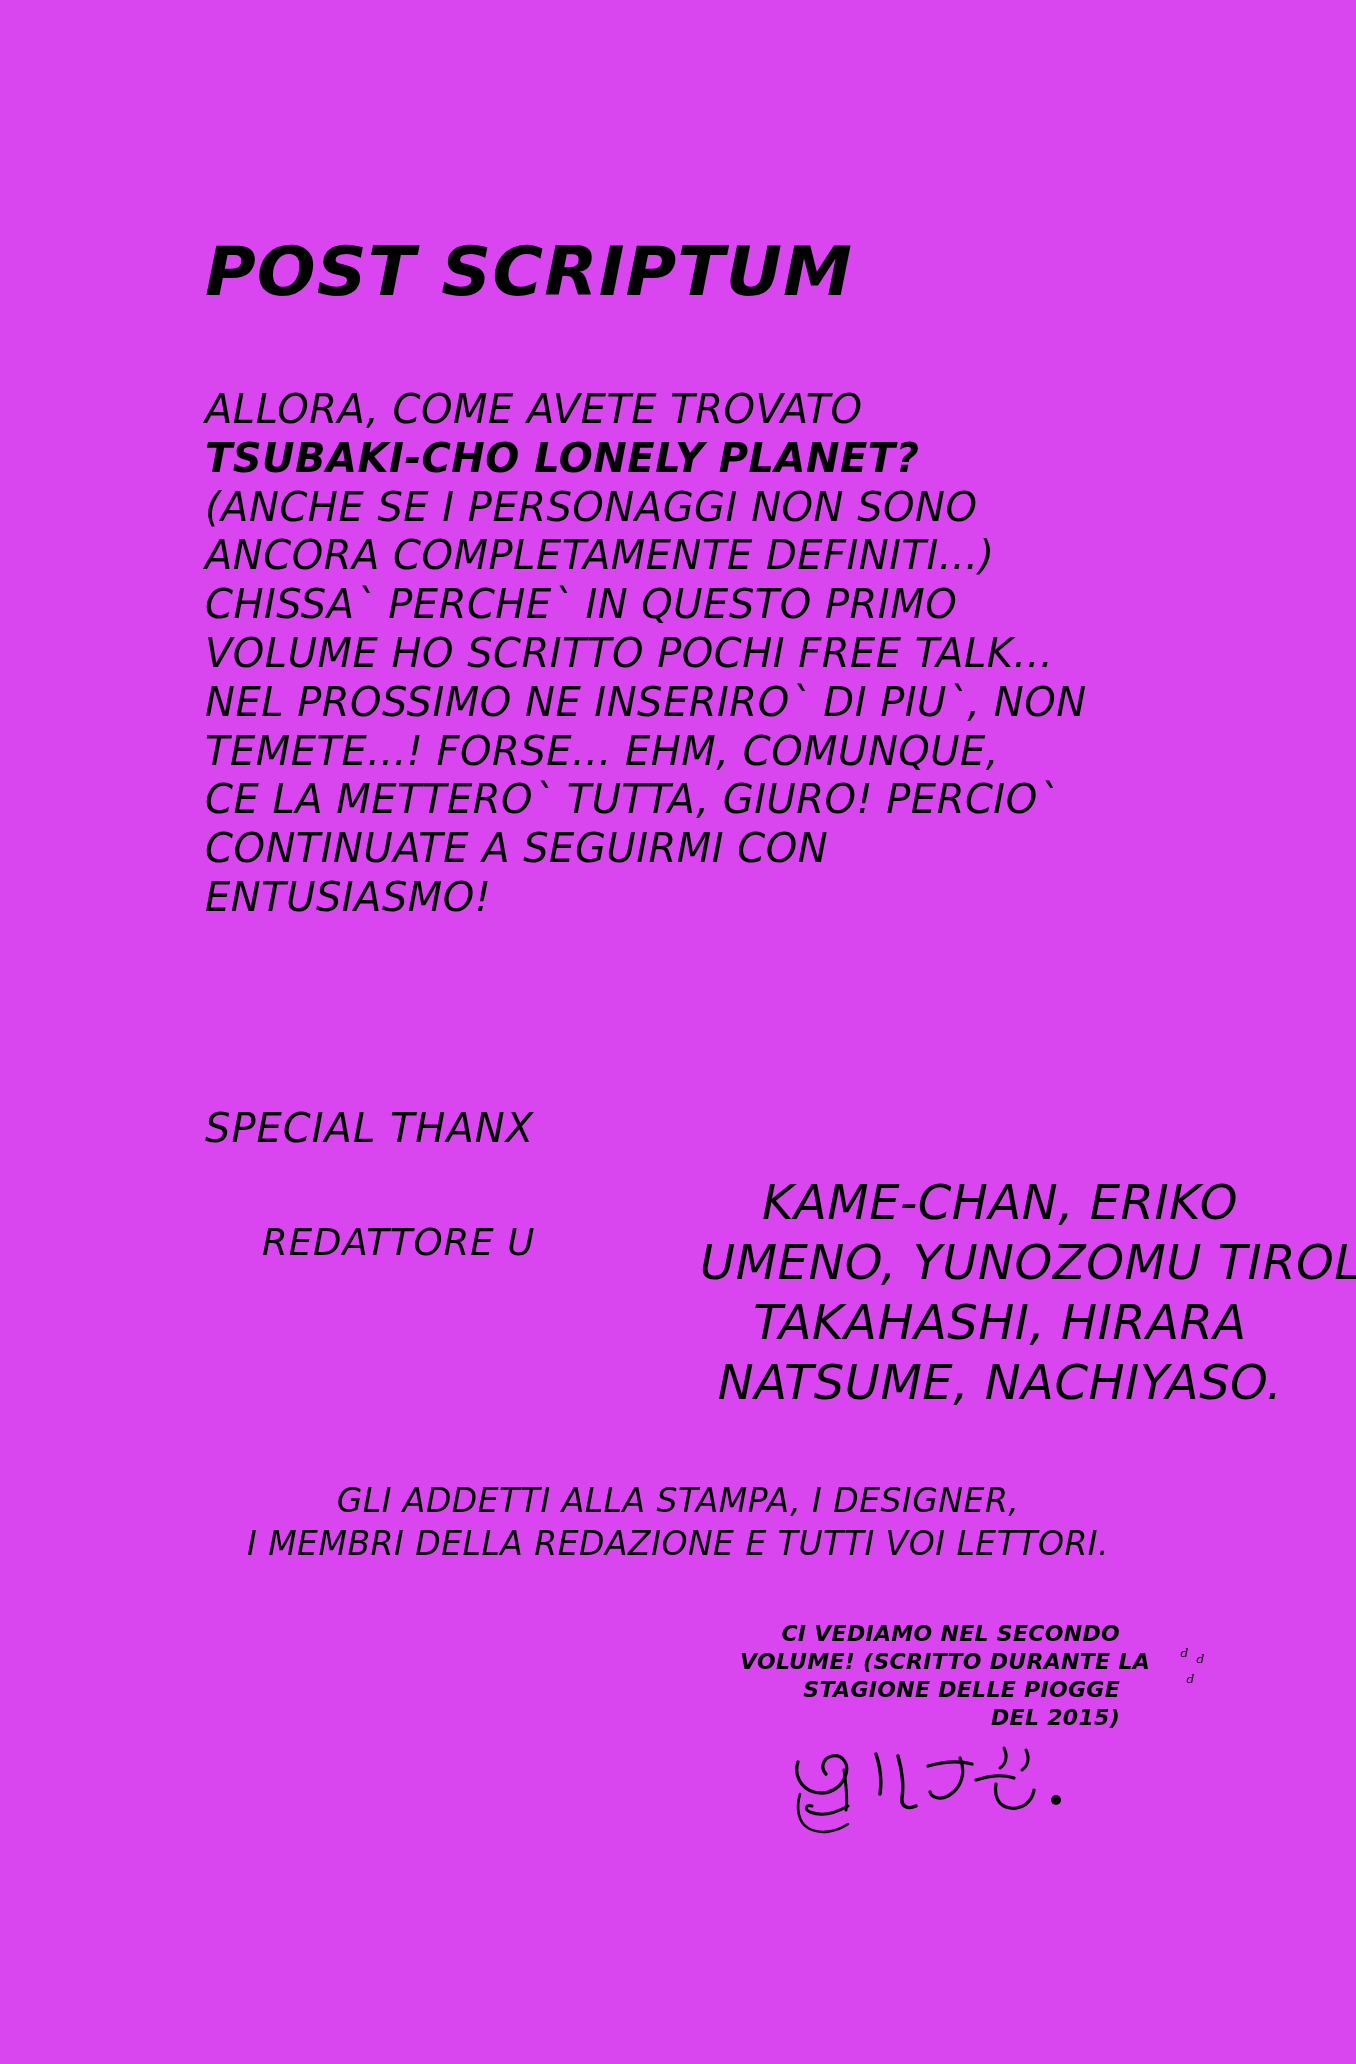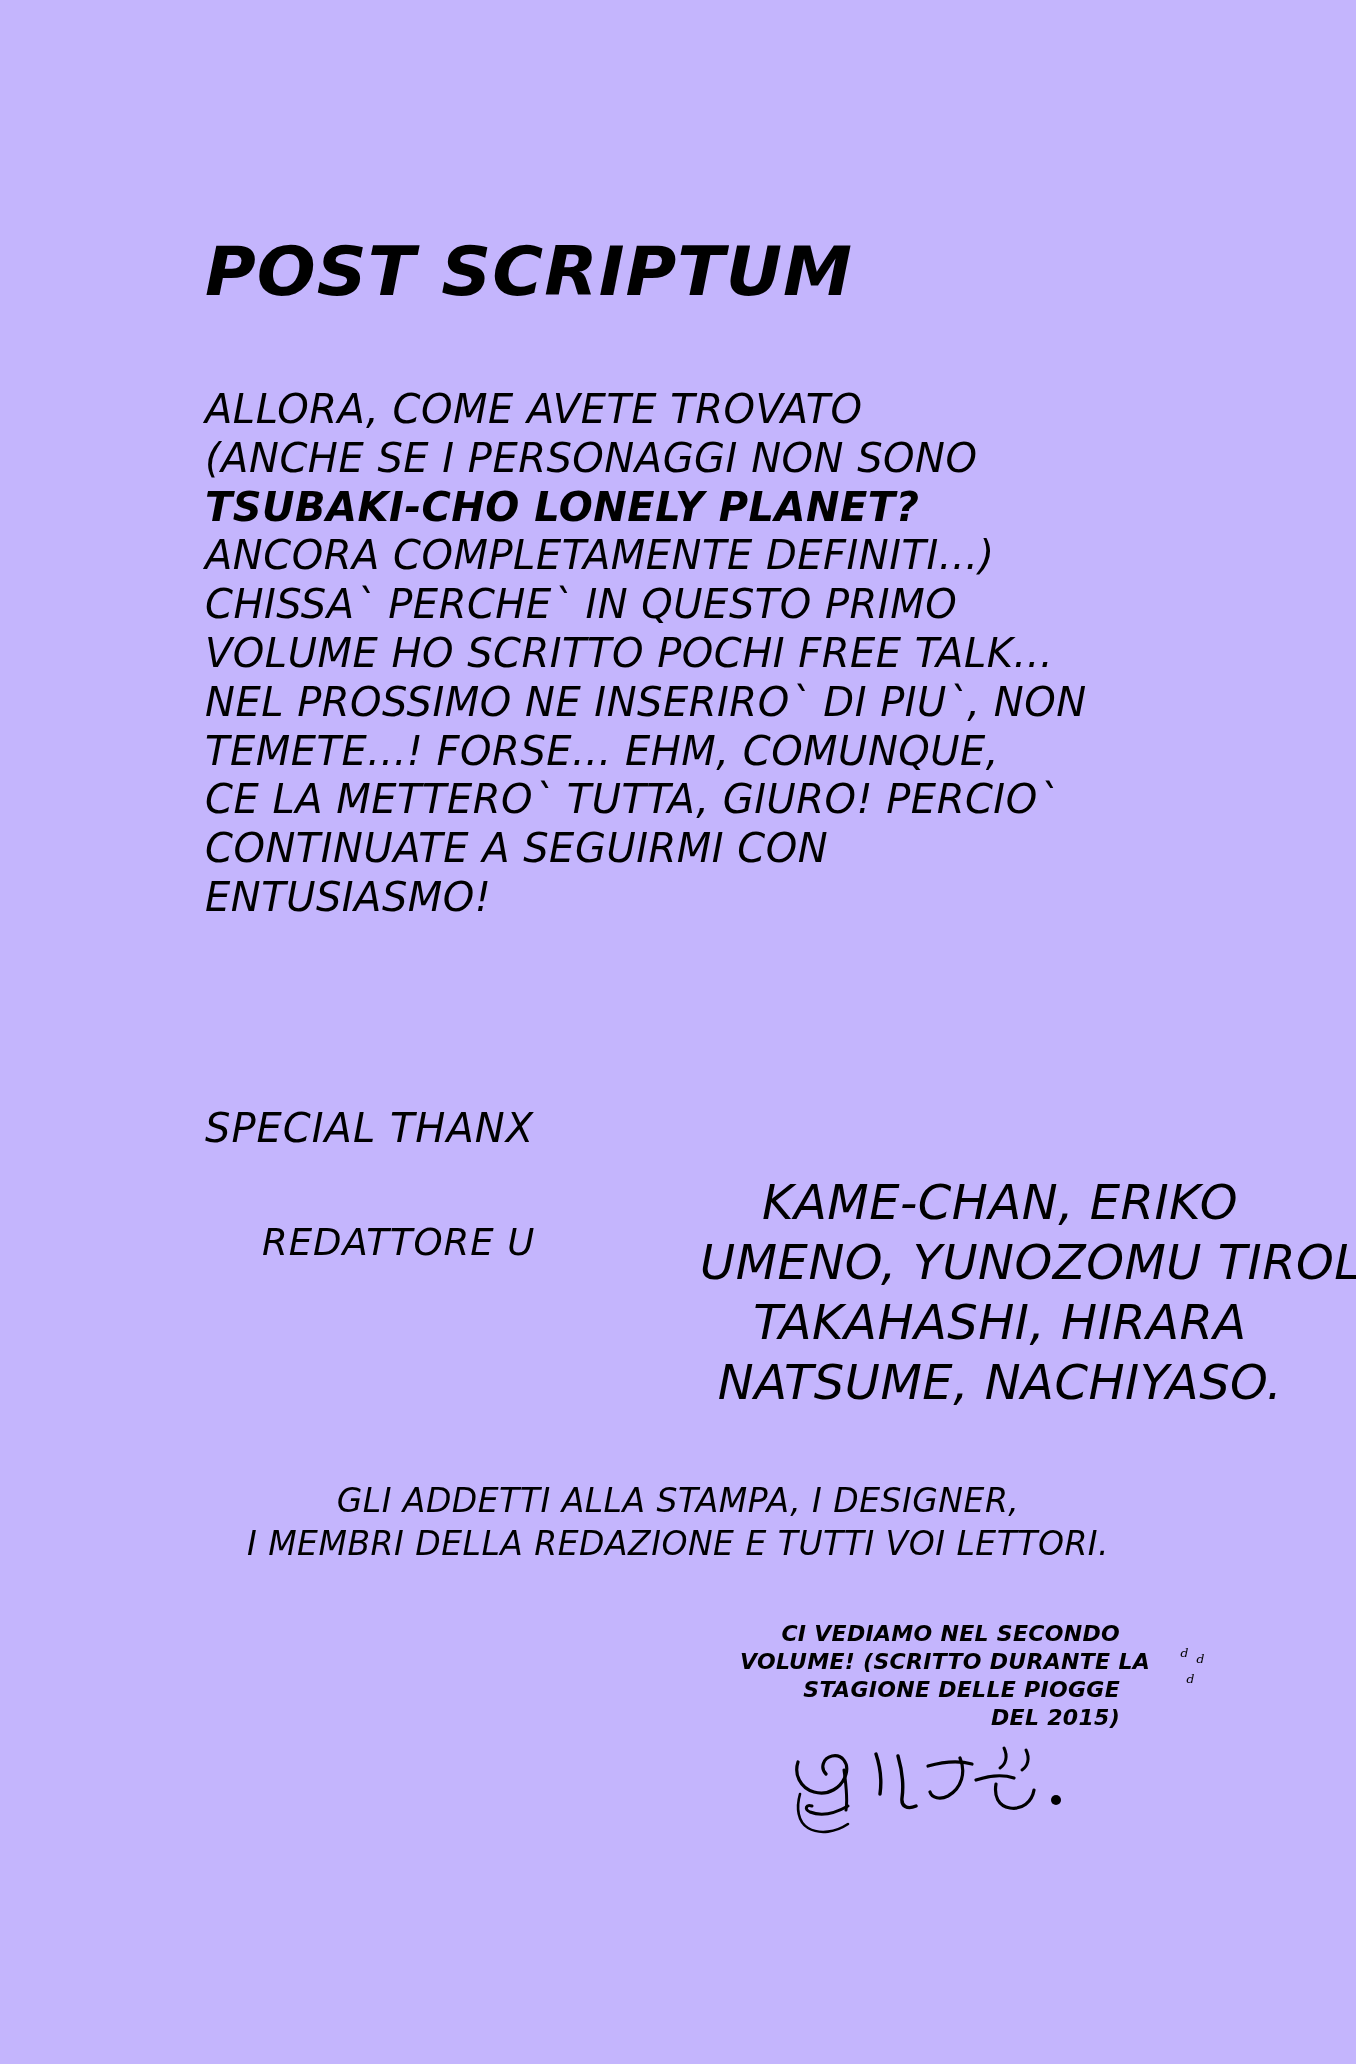--- a/index.html
+++ b/index.html
@@ -11,21 +11,21 @@
     width: 1356px;
     height: 2064px;
     position: relative;
     font-family: "Liberation Sans", sans-serif;
     color: #000000;
     overflow: hidden;
   }
   .page {
     position: absolute;
     inset: 0;
-    background: #c4b5fd;
+    background: #d946ef;
   }
 
   
   .title {
     position: absolute;
     left: 205px;
     top: 238px;
     font-size: 68px;
     font-weight: bold;
     font-style: italic;
@@ -150,22 +150,22 @@
 </style>
 </head>
 <body>
 
 <div class="page">
 
   <div class="title">POST SCRIPTUM</div>
 
   <div class="body-block">
     <div class="line">ALLORA, COME AVETE TROVATO</div>
+    <div class="line bold">TSUBAKI-CHO LONELY PLANET?</div>
     <div class="line">(ANCHE SE I PERSONAGGI NON SONO</div>
-    <div class="line bold">TSUBAKI-CHO LONELY PLANET?</div>
     <div class="line">ANCORA COMPLETAMENTE DEFINITI...)</div>
     <div class="line">CHISSA` PERCHE` IN QUESTO PRIMO</div>
     <div class="line">VOLUME HO SCRITTO POCHI FREE TALK...</div>
     <div class="line">NEL PROSSIMO NE INSERIRO` DI PIU`, NON</div>
     <div class="line">TEMETE...! FORSE... EHM, COMUNQUE,</div>
     <div class="line">CE LA METTERO` TUTTA, GIURO! PERCIO`</div>
     <div class="line">CONTINUATE A SEGUIRMI CON</div>
     <div class="line">ENTUSIASMO!</div>
   </div>
 

